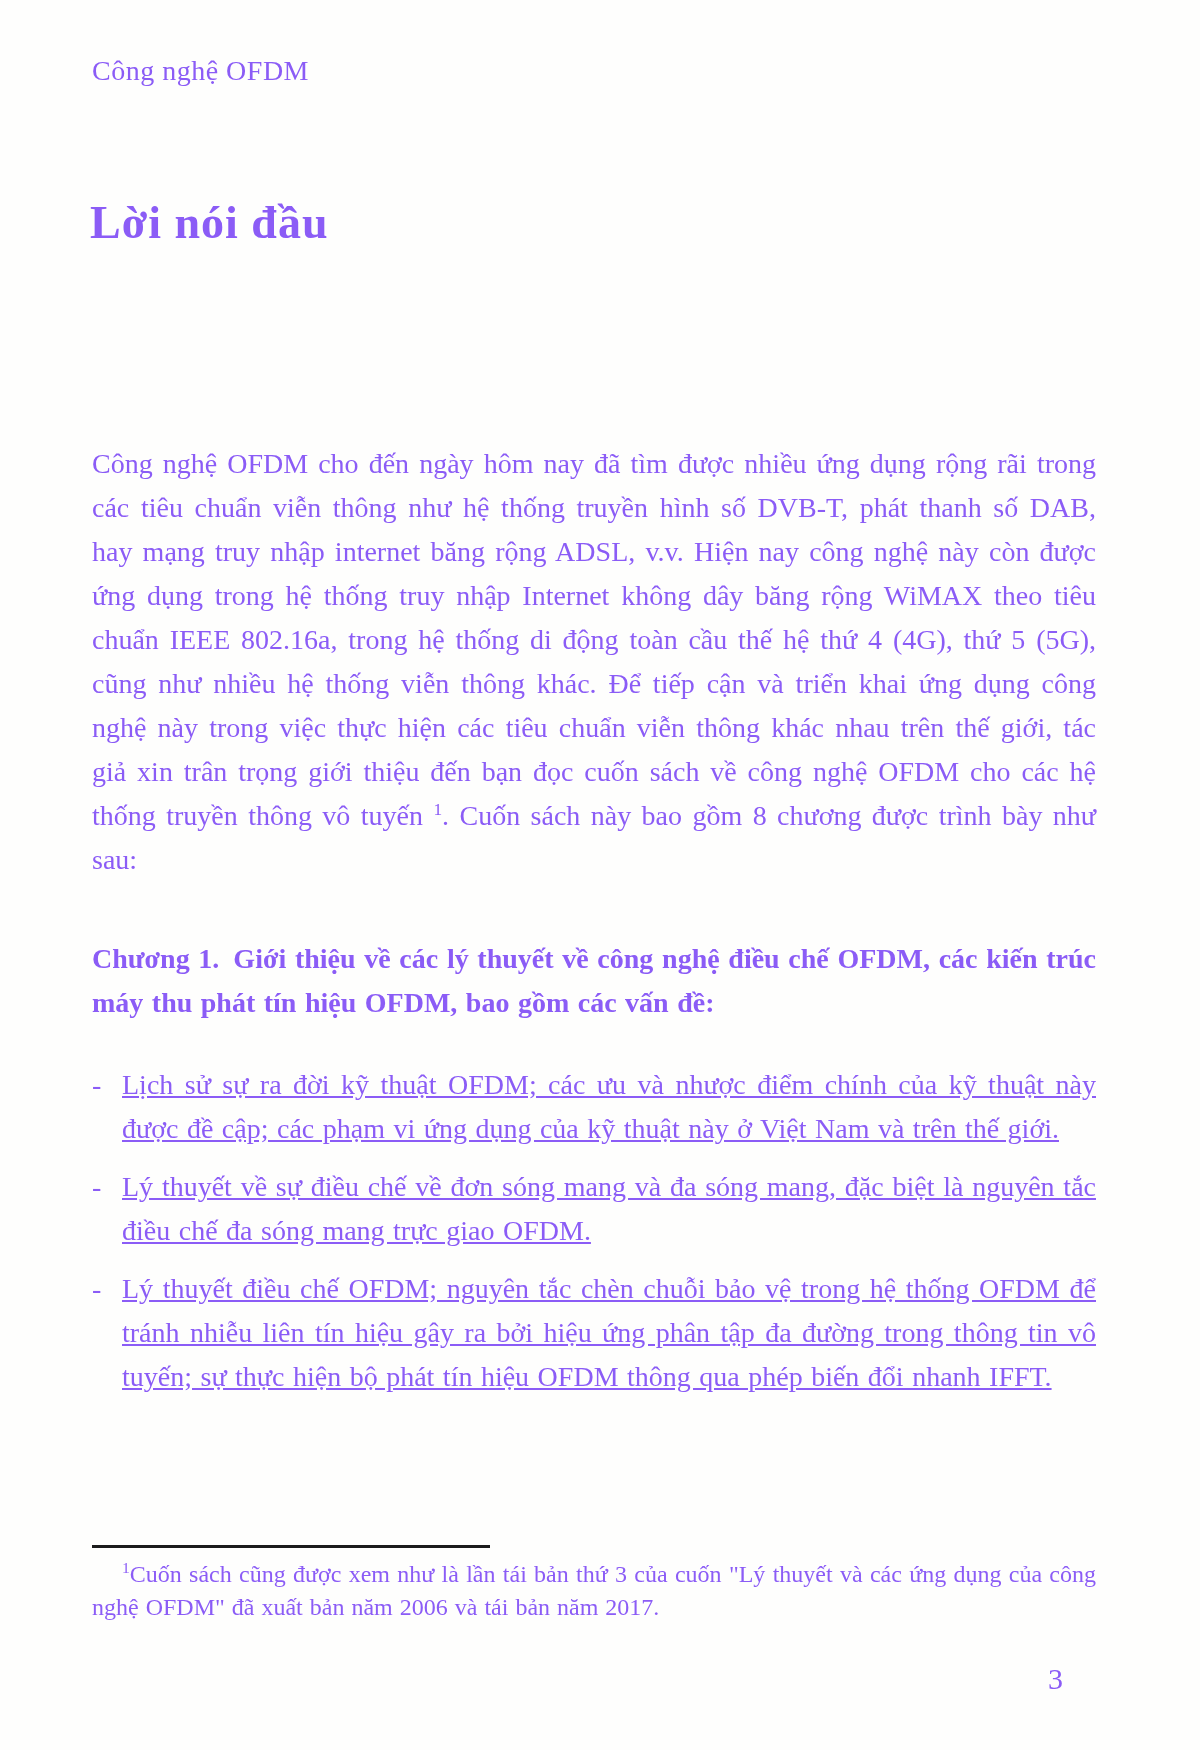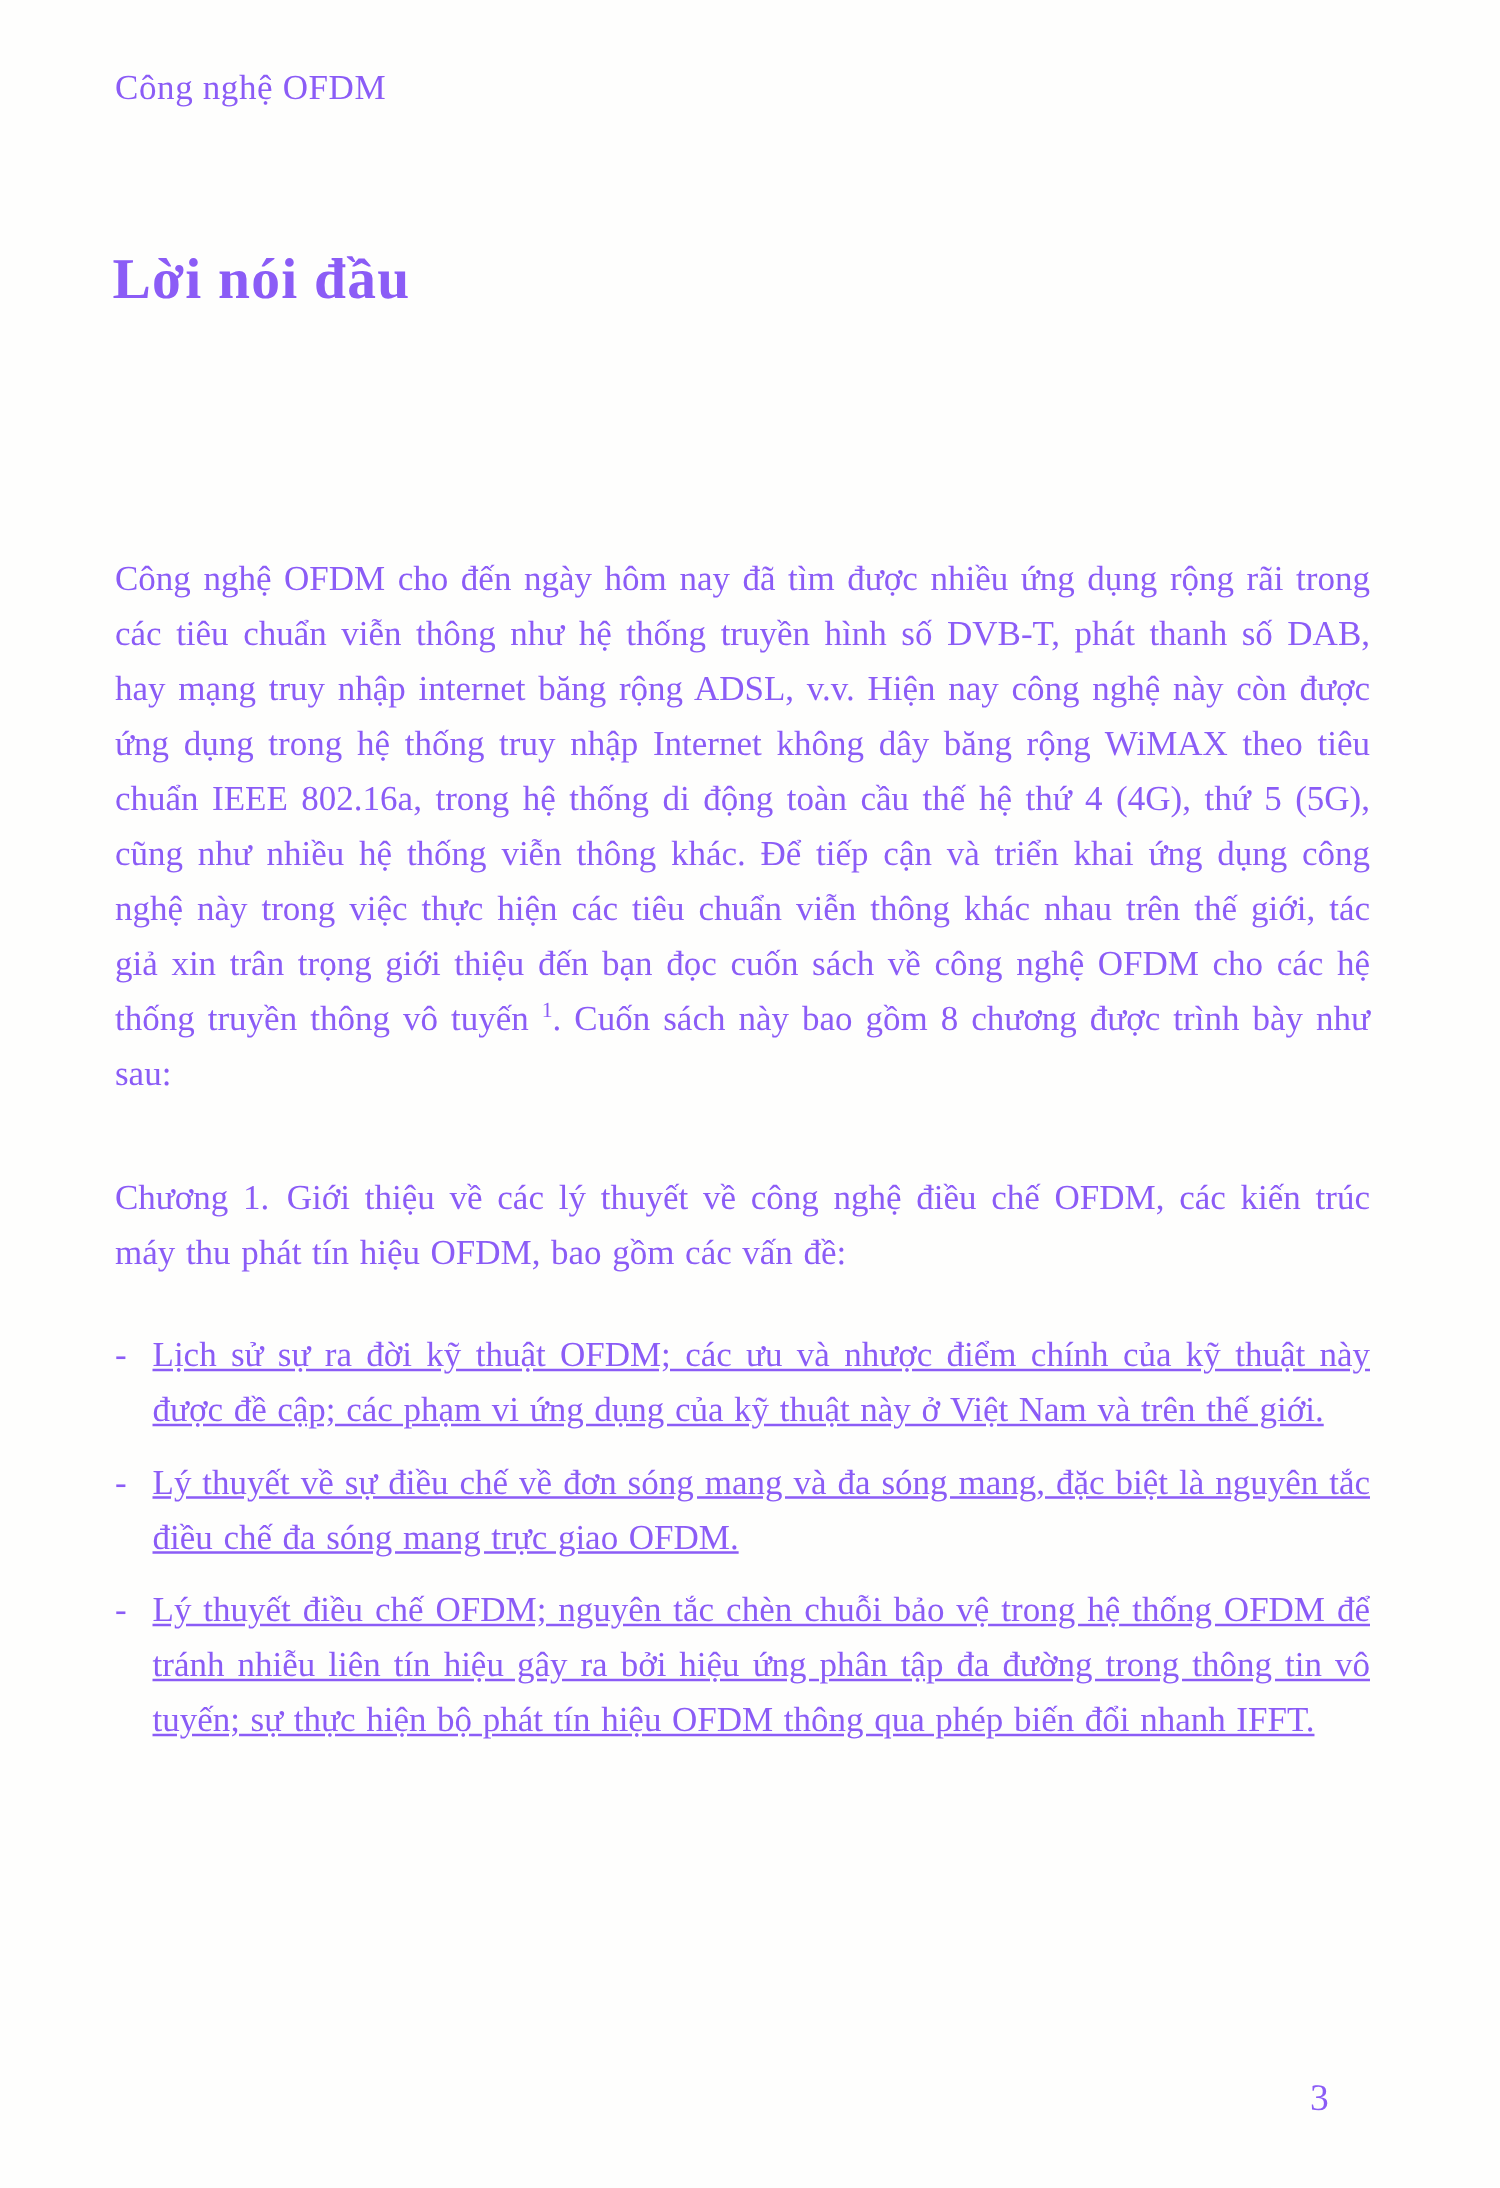--- a/index.html
+++ b/index.html
@@ -32,21 +32,21 @@
       position: absolute;
       left: 92px;
       top: 442px;
       width: 1004px;
       font-size: 28px;
       line-height: 44px;
       word-spacing: 1.5px;
     }
     .para { text-align: justify; }
     .intro-para { margin-bottom: 55px; }
-    .chapter-para { margin-bottom: 38px; }
+    .chapter-para { margin-bottom: 38px; font-weight: bold; }
     .chapter-label { margin-right: 14px; }
     sup.fnref {
       font-size: 0.62em;
       line-height: 0;
       vertical-align: super;
     }
     .bullets { list-style: none; }
     .bullet {
       display: flex;
       align-items: flex-start;
@@ -117,16 +117,20 @@
         <span class="btext">Lý thuyết về sự điều chế về đơn sóng mang và đa sóng mang, đặc biệt là nguyên tắc điều chế đa sóng mang trực giao OFDM.</span>
       </li>
       <li class="bullet">
         <span class="marker">-</span>
         <span class="btext">Lý thuyết điều chế OFDM; nguyên tắc chèn chuỗi bảo vệ trong hệ thống OFDM để tránh nhiễu liên tín hiệu gây ra bởi hiệu ứng phân tập đa đường trong thông tin vô tuyến; sự thực hiện bộ phát tín hiệu OFDM thông qua phép biến đổi nhanh IFFT.</span>
       </li>
     </ul>
 
   </div>
 
+  <div class="footnote-area">
+    <div class="fn-rule"></div>
+    <p class="footnote"><sup>1</sup><span>Cuốn sách cũng được xem như là lần tái bản thứ 3 của cuốn "Lý thuyết và các ứng dụng của công nghệ OFDM" đã xuất bản năm 2006 và tái bản năm 2017.</span></p>
+  </div>
 
   <div class="page-number">3</div>
 
 </div>
 
 </body></html>

